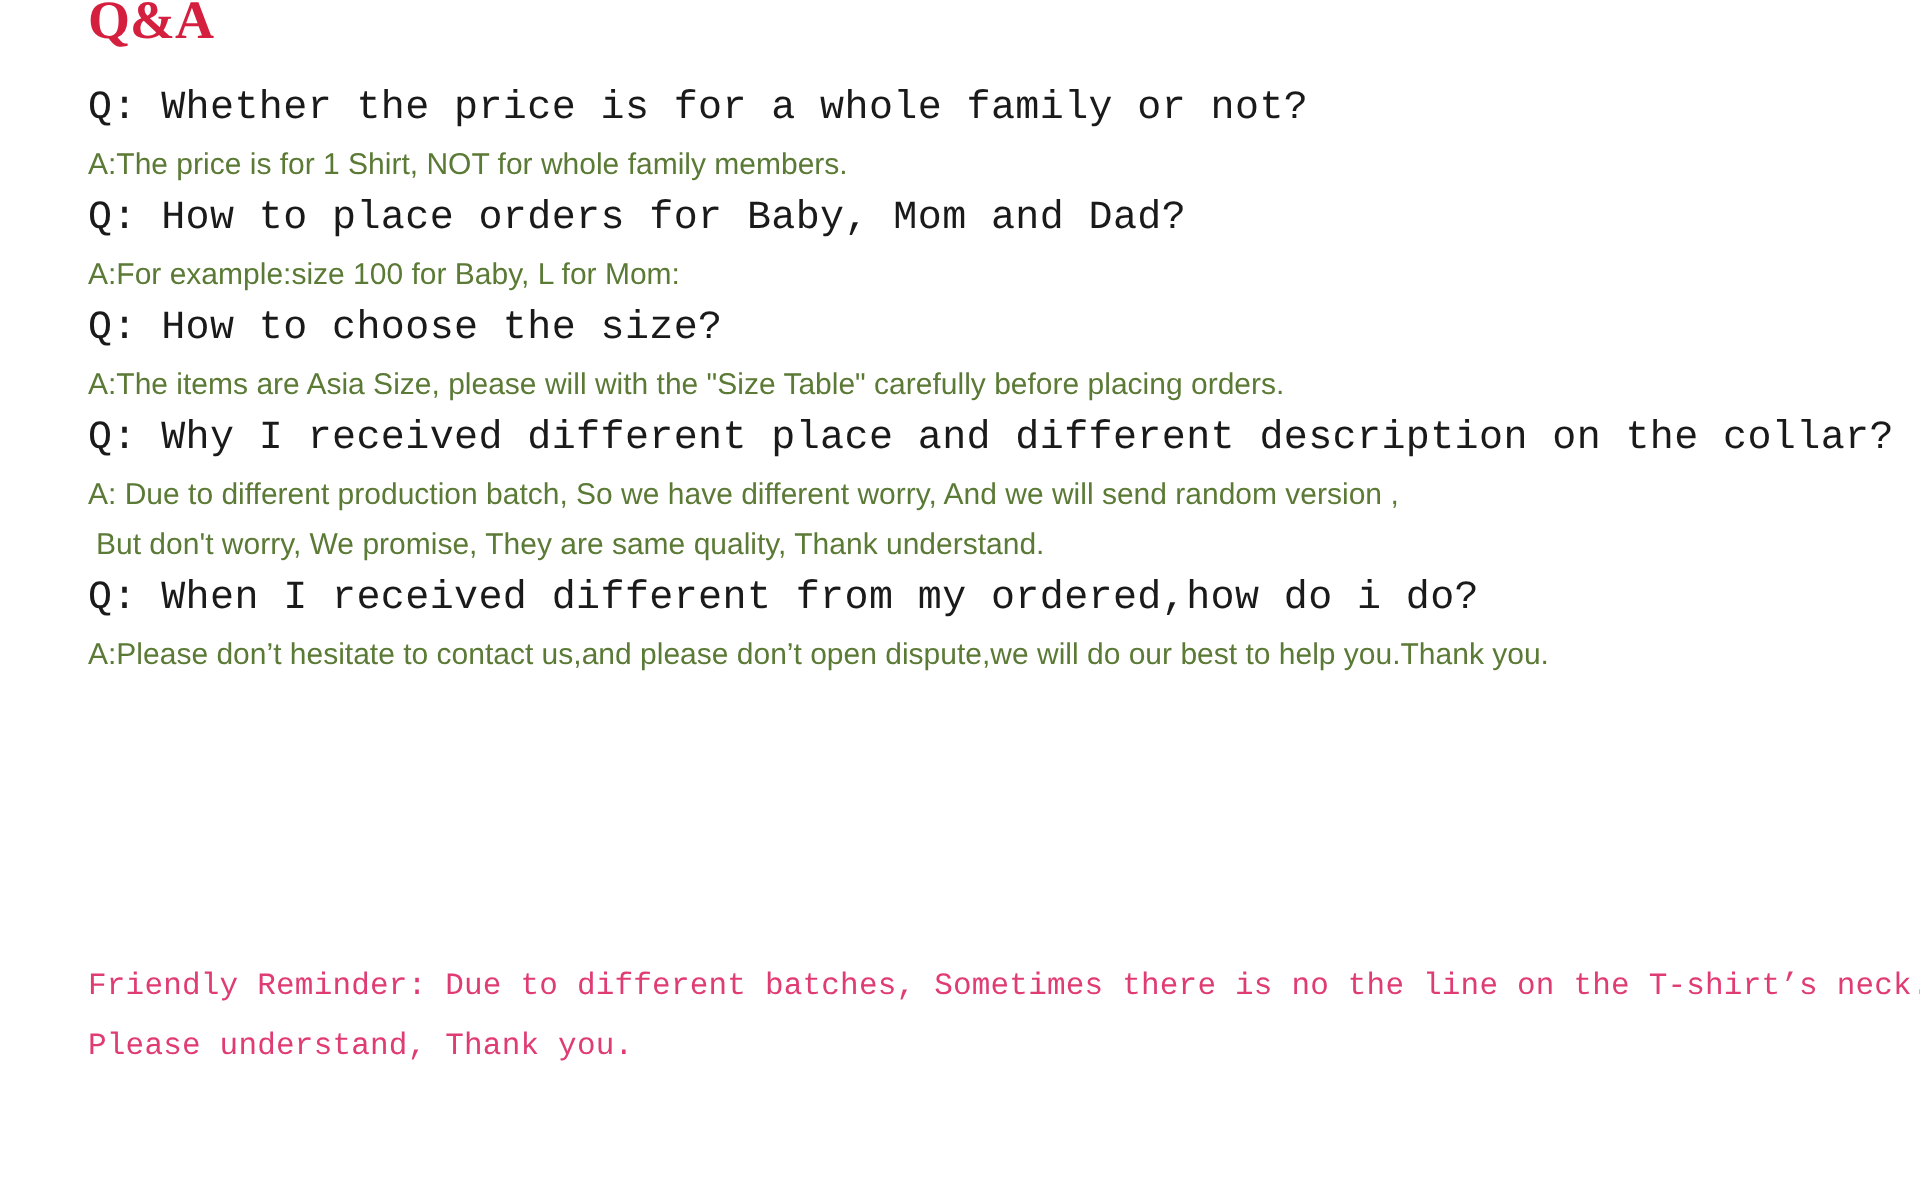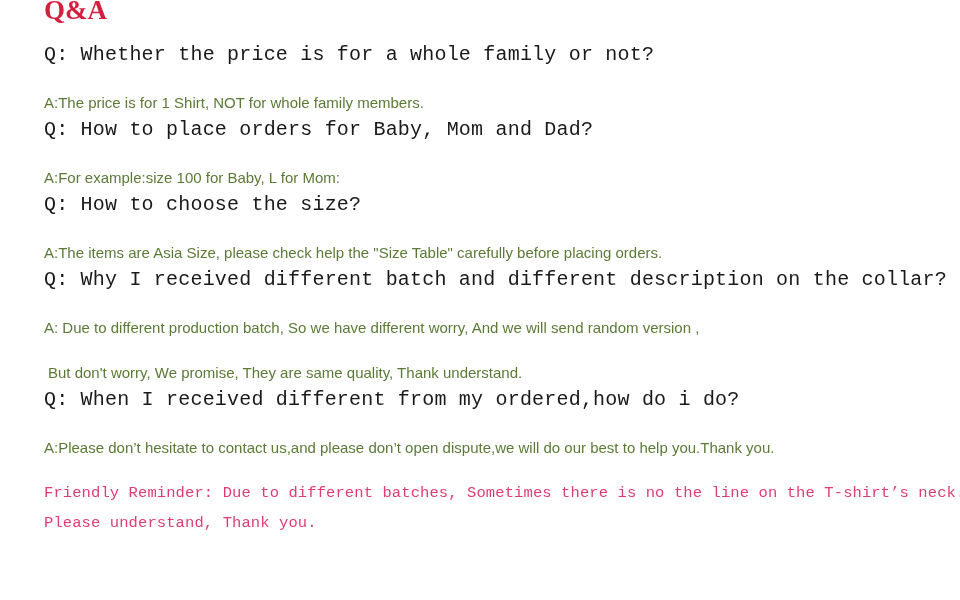--- a/index.html
+++ b/index.html
@@ -54,21 +54,20 @@
     white-space: nowrap;
     letter-spacing: 0.2px;
   }
   .answer {
     font-family: "Liberation Sans", sans-serif;
     font-size: 15px;
     line-height: 25px;
     color: #5b7a36;
     padding-left: 44px;
     white-space: nowrap;
-    margin-top: 20px;
   }
   .answer.indented {
     padding-left: 48px;
   }
 
   
   .reminder {
     position: absolute;
     left: 44px;
     top: 478px;
@@ -94,24 +93,24 @@
       <div class="qa-block">
         <div class="question">Q: Whether the price is for a whole family or not?</div>
         <div class="answer">A:The price is for 1 Shirt, NOT for whole family members.</div>
       </div>
       <div class="qa-block">
         <div class="question">Q: How to place orders for Baby, Mom and Dad?</div>
         <div class="answer">A:For example:size 100 for Baby, L for Mom:</div>
       </div>
       <div class="qa-block">
         <div class="question">Q: How to choose the size?</div>
-        <div class="answer">A:The items are Asia Size, please check help the "Size Table" carefully before placing orders.</div>
+        <div class="answer">A:The items are Asia Size, please will with the "Size Table" carefully before placing orders.</div>
       </div>
       <div class="qa-block">
-        <div class="question">Q: Why I received different batch and different description on the collar?</div>
+        <div class="question">Q: Why I received different place and different description on the collar?</div>
         <div class="answer">A: Due to different production batch, So we have different worry, And we will send random version ,</div>
         <div class="answer indented"> But don't worry, We promise, They are same quality, Thank understand.</div>
       </div>
       <div class="qa-block">
         <div class="question">Q: When I received different from my ordered,how do i do?</div>
         <div class="answer">A:Please don’t hesitate to contact us,and please don’t open dispute,we will do our best to help you.Thank you.</div>
       </div>
     </div>
 
   <div class="reminder">

